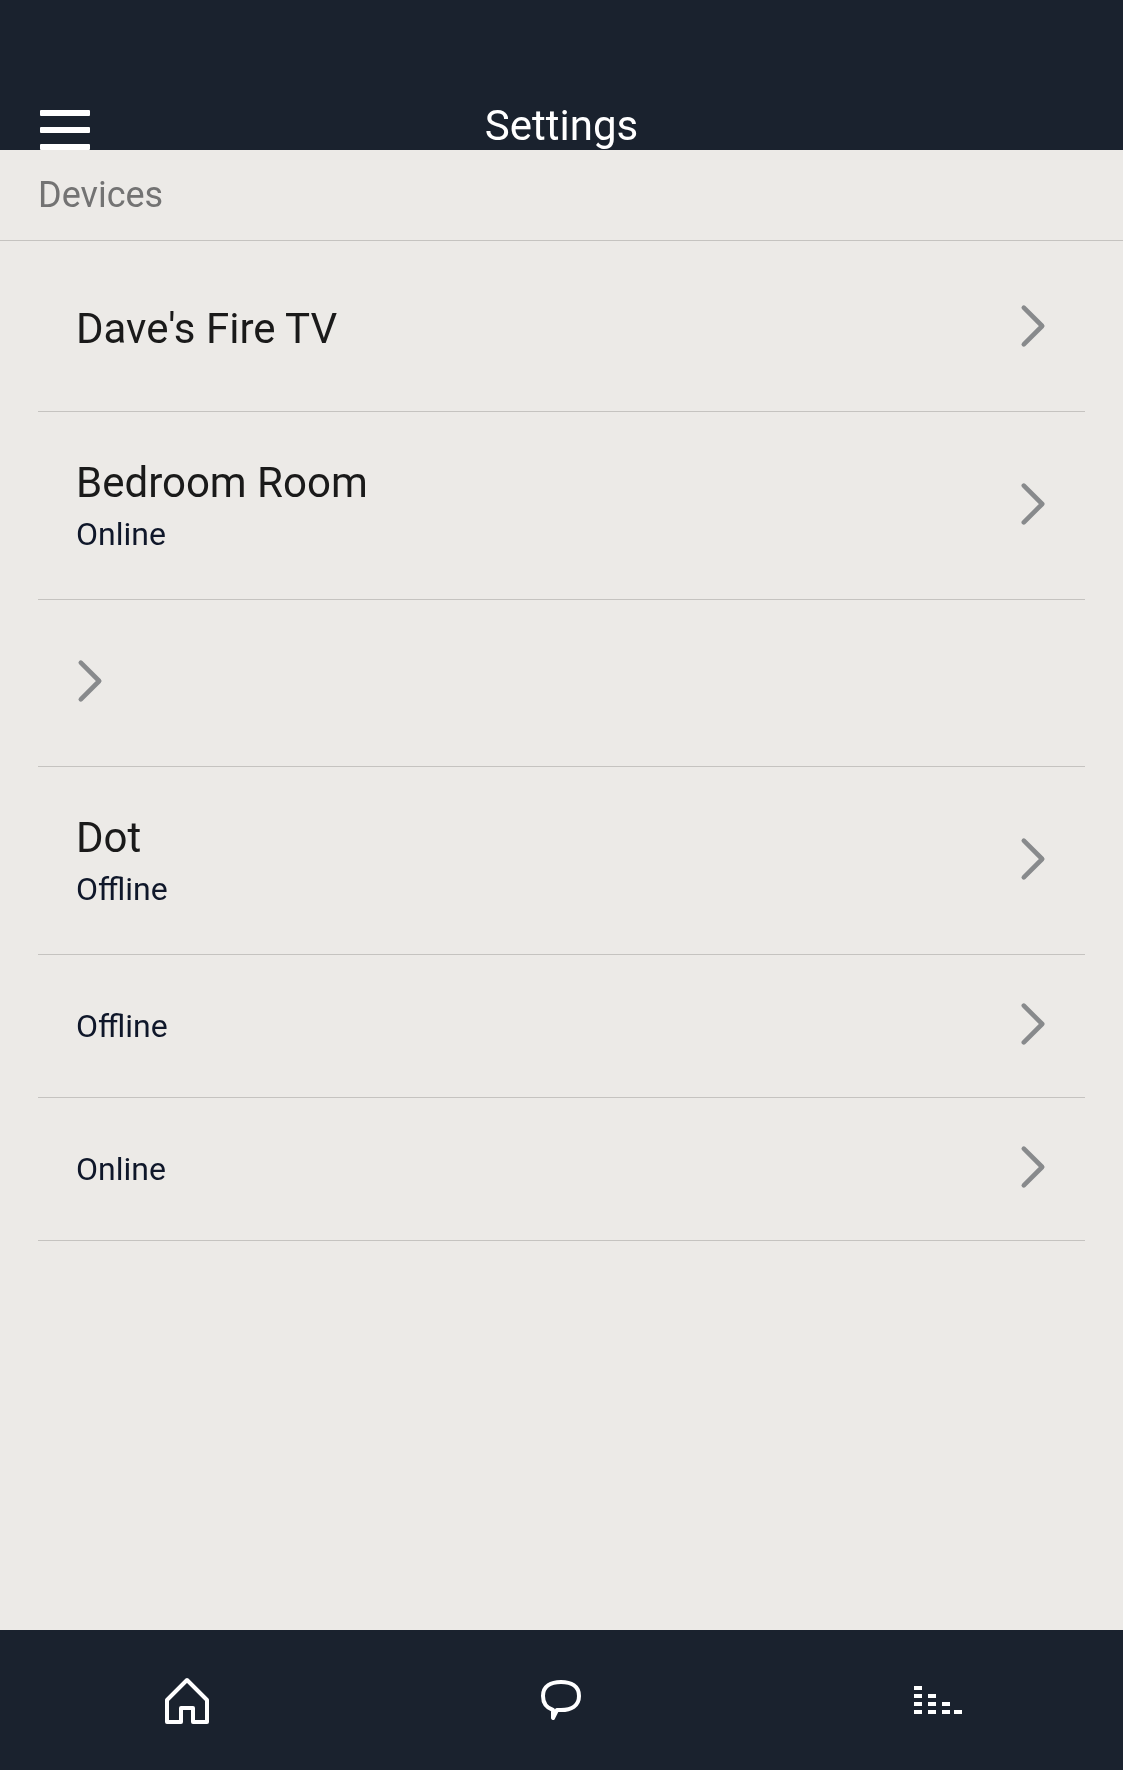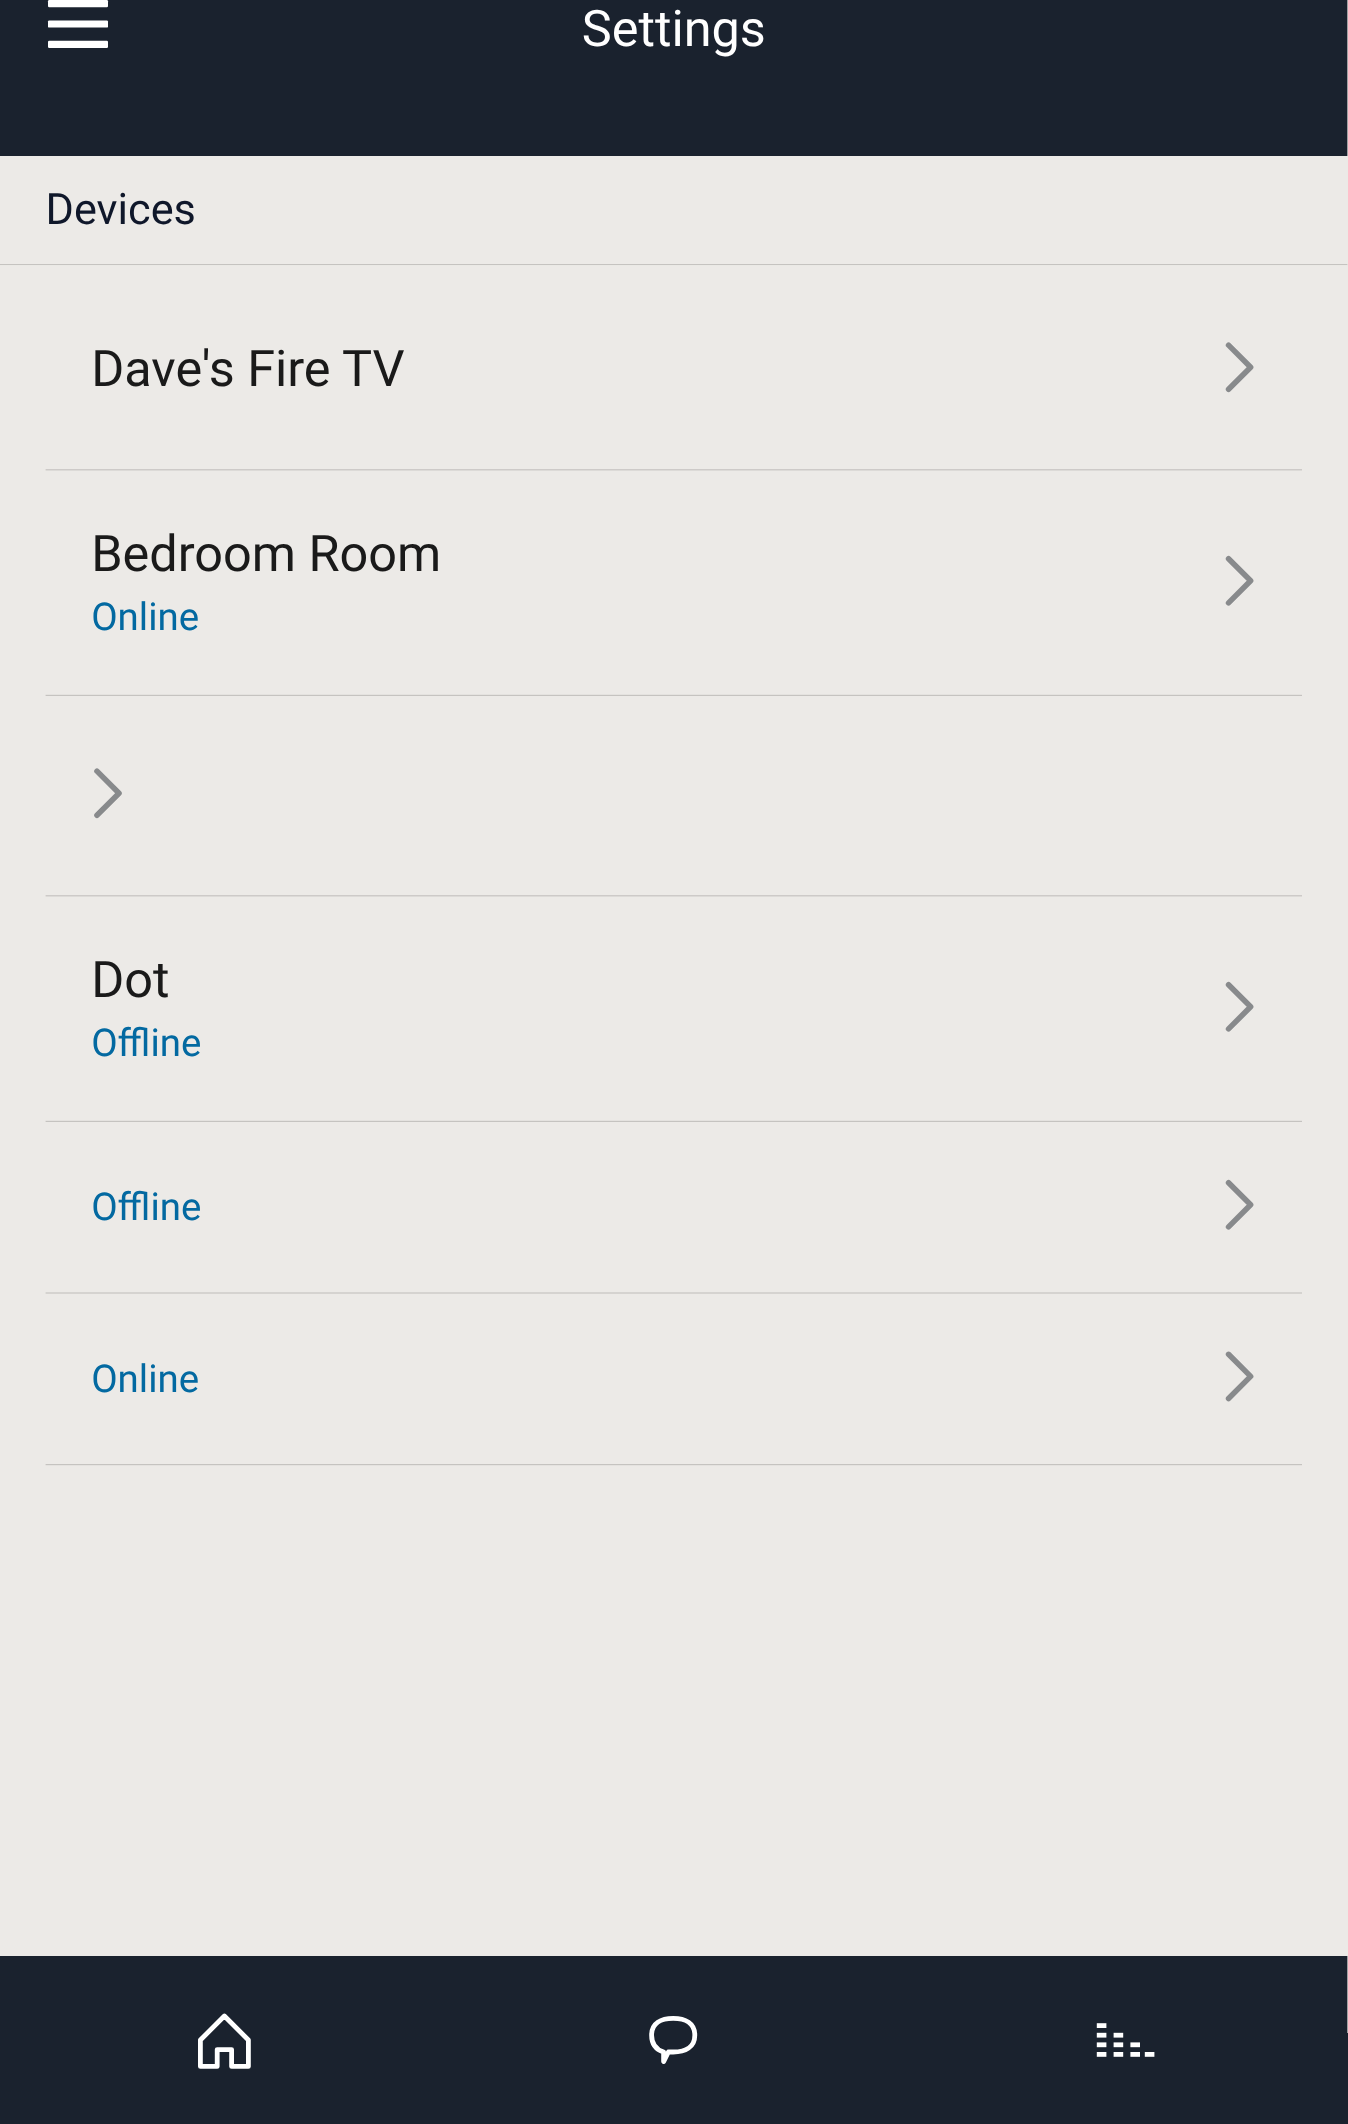--- a/index.html
+++ b/index.html
@@ -11,23 +11,23 @@
       font-family: -apple-system, BlinkMacSystemFont, "Segoe UI", Roboto, Helvetica, Arial, sans-serif;
       background: #eceae7;
       width: 1123px;
       height: 1770px;
       overflow: hidden;
       display: flex;
       flex-direction: column;
     }
     .header {
       background: #1a222e;
-      height: 130px;
-      display: flex;
-      align-items: flex-start;
+      height: 150px;
+      display: flex;
+      align-items: flex-end;
       position: relative;
     }
     .hamburger {
       position: absolute;
       left: 40px;
       display: flex;
       flex-direction: column;
       gap: 11px;
       cursor: pointer;
     }
@@ -43,21 +43,21 @@
       color: #ffffff;
       font-size: 42px;
       font-weight: 400;
     }
     .section-header {
       background: #eceae7;
       padding: 24px 38px;
       border-bottom: 1px solid #c5c3c0;
     }
     .section-title {
-      color: #0f172a;
+      color: #737373;
       font-size: 36px;
       font-weight: 400;
     }
     .device-list {
       flex: 1;
       background: #eceae7;
     }
     .device-item {
       display: flex;
       align-items: center;
@@ -75,21 +75,21 @@
       display: flex;
       flex-direction: column;
       gap: 8px;
     }
     .device-name {
       color: #1a1a1a;
       font-size: 42px;
       font-weight: 400;
     }
     .device-status {
-      color: #0369a1;
+      color: #0f172a;
       font-size: 32px;
       font-weight: 400;
     }
     .chevron {
       color: #888a8c;
     }
     .chevron svg {
       width: 28px;
       height: 46px;
     }

